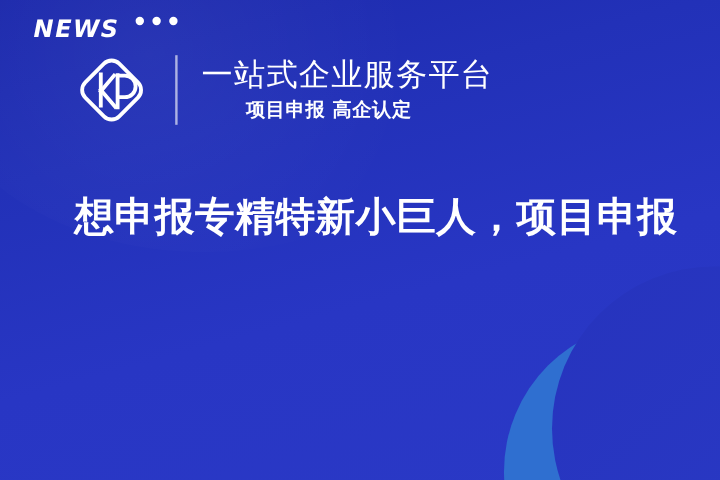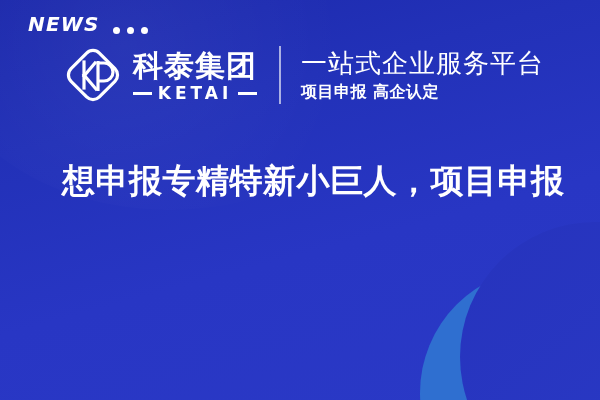--- a/index.html
+++ b/index.html
@@ -60,21 +60,21 @@
     background: radial-gradient(circle at 40% 50%, rgba(255,255,255,0.045), rgba(255,255,255,0) 68%);
     pointer-events: none;
   }
 
   
   #news-row {
     position: absolute;
     left: 28px;
     top: 14px;
     display: flex;
-    align-items: flex-end;
+    align-items: flex-start;
     gap: 13px;
   }
   #news-label {
     color: #ffffff;
     font-size: 20px;
     font-weight: bold;
     font-style: italic;
     letter-spacing: 1.2px;
     line-height: 1;
   }
@@ -165,20 +165,21 @@
     white-space: nowrap;
   }
   #tagline-sub {
     color: #ffffff;
     font-size: 16px;
     font-weight: bold;
     letter-spacing: 0.5px;
     line-height: 1.25;
     margin-top: 4px;
     white-space: nowrap;
+    margin-left: 37px;
   }
 
   
   #headline {
     position: absolute;
     left: 62px;
     top: 157px;
     width: 505px;
   }
   #headline .hl-line {
@@ -220,28 +221,20 @@
           <g fill="none" stroke="#ffffff" stroke-width="3.2" stroke-linecap="square">
             <path d="M22 18 L22 44"></path>
             <path d="M22 32 L33 19"></path>
             <path d="M22 31 L34 45"></path>
           </g>
           <path d="M36 17 L36 47" fill="none" stroke="#ffffff" stroke-width="3.2"></path>
           <path d="M36 19 L42 19 A9 9 0 0 1 42 37 L36 37" fill="none" stroke="#ffffff" stroke-width="3.2"></path>
         </svg>
       </span>
 
-      <span id="brand-words">
-        <span id="brand-cn">科泰集团</span>
-        <span id="brand-en-row">
-          <span class="rule"></span>
-          <span id="brand-en">KETAI</span>
-          <span class="rule"></span>
-        </span>
-      </span>
     </div>
 
     <div id="brand-divider"></div>
 
     <div id="brand-right">
       <span id="tagline-main">一站式企业服务平台</span>
       <span id="tagline-sub">项目申报 高企认定</span>
     </div>
 
   </div>

